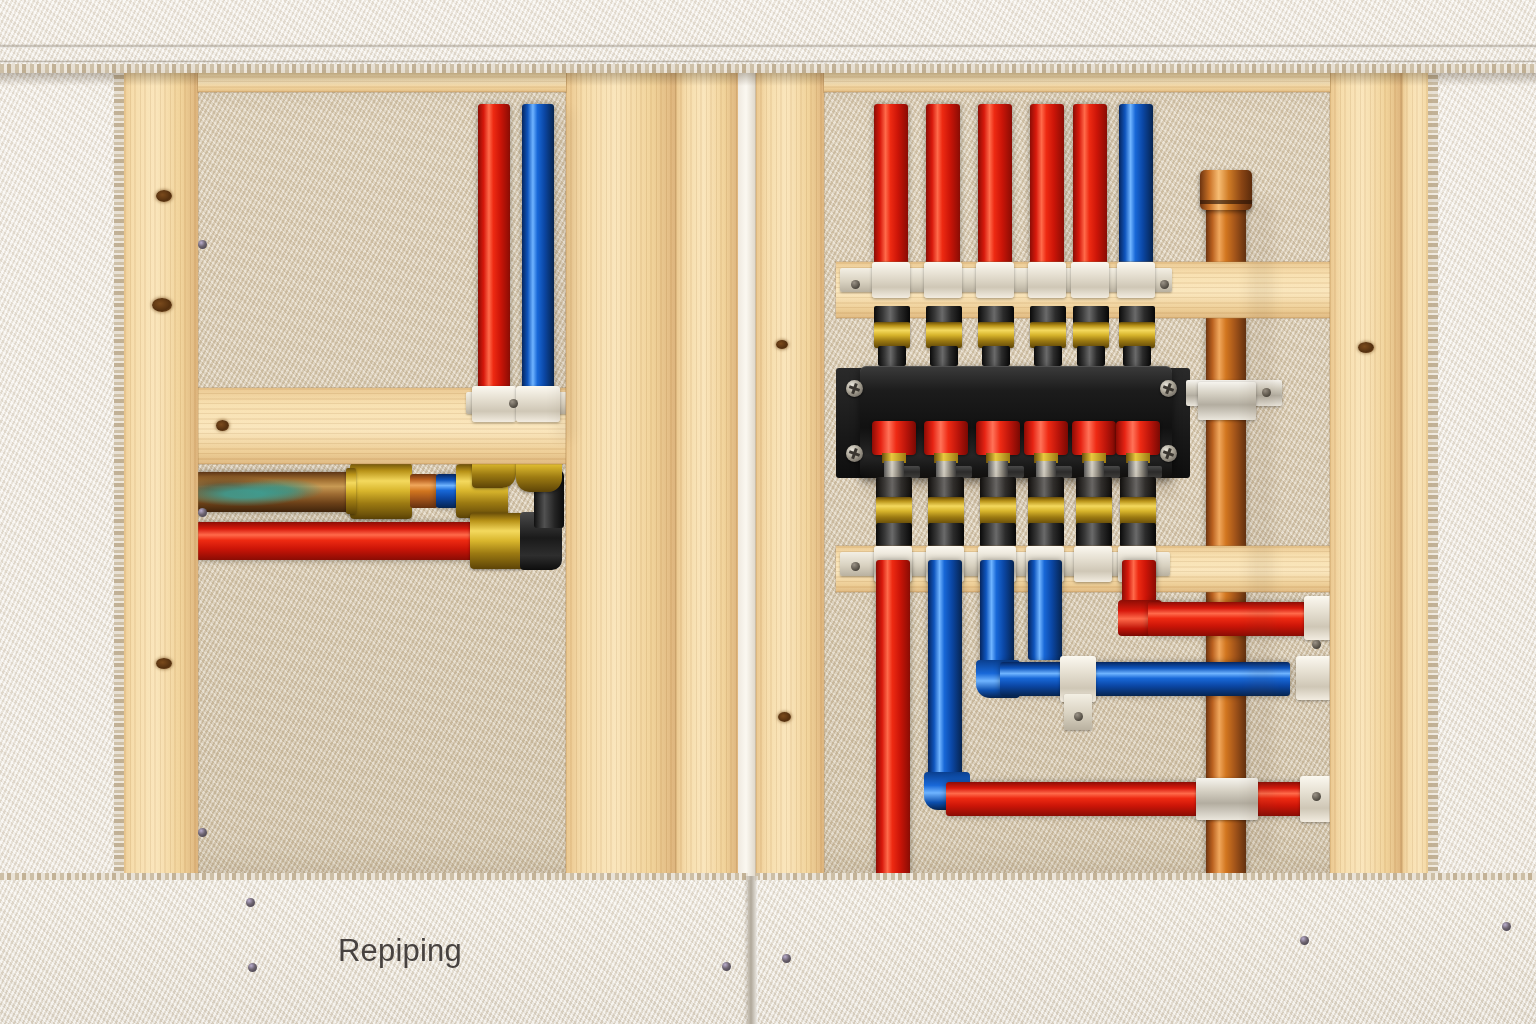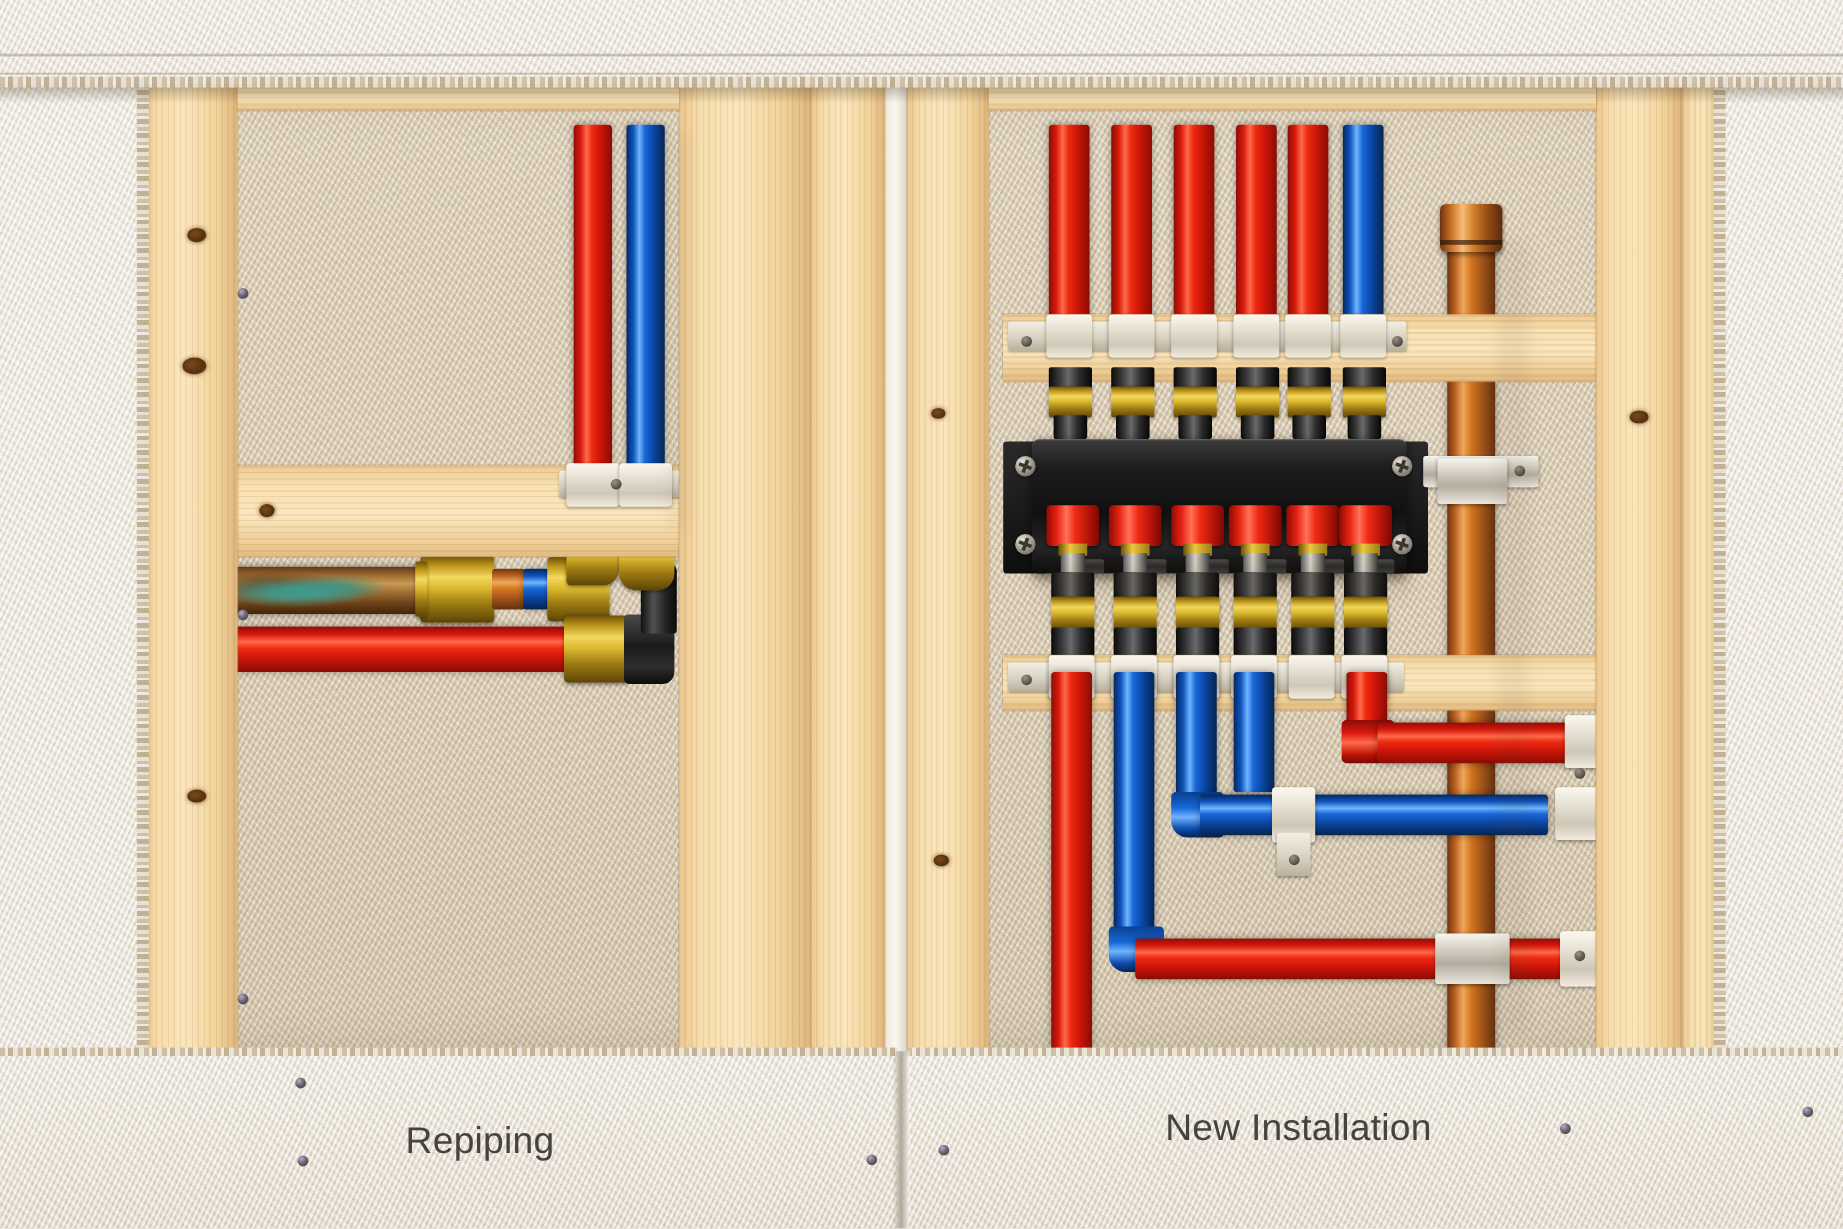--- a/index.html
+++ b/index.html
@@ -363,19 +363,18 @@
   <div class="vseam" style="left:744px;top:876px;width:14px;height:148px;"></div>
 
   <div class="screwdot" style="left:246px;top:898px;width:9px;height:9px;"></div>
   <div class="screwdot" style="left:248px;top:963px;width:9px;height:9px;"></div>
   <div class="screwdot" style="left:722px;top:962px;width:9px;height:9px;"></div>
   <div class="screwdot" style="left:782px;top:954px;width:9px;height:9px;"></div>
   <div class="screwdot" style="left:1300px;top:936px;width:9px;height:9px;"></div>
   <div class="screwdot" style="left:1502px;top:922px;width:9px;height:9px;"></div>
 
   <div class="caption" style="left:180px;top:922px;width:440px;margin-top:11px;">Repiping</div>
-  <div class="caption" style="left:862px;top:922px;width:440px;">New Installation</div>
 
   <div class="shadow" style="left:866px;top:474px;width:310px;height:22px;opacity:.5;"></div>
   <div class="shadow" style="left:1248px;top:200px;width:26px;height:660px;opacity:.35;"></div>
   <div class="shadow" style="left:556px;top:110px;width:18px;height:330px;opacity:.3;"></div>
 
 </div>
 
 </body></html>

